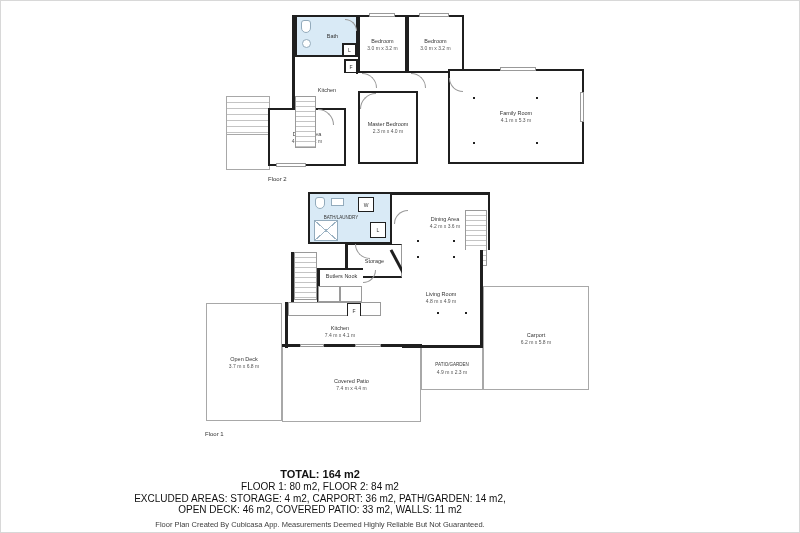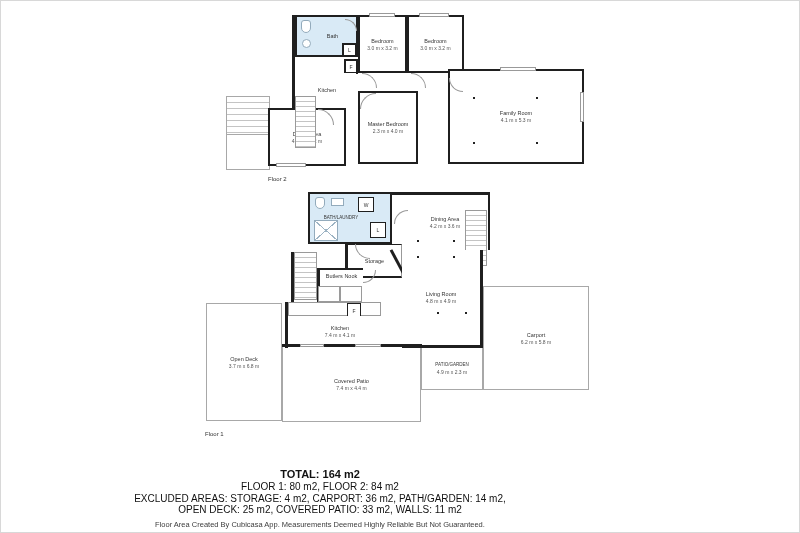--- a/index.html
+++ b/index.html
@@ -239,15 +239,15 @@
   <div class="arc arc-tl" style="left:189px; top:20px; width:14px; height:14px;"></div>
   <div class="arc arc-br" style="left:158px; top:80px; width:13px; height:13px;"></div>
 </div>
 
 <div class="floor-label" style="left:205px; top:431px;">Floor 1</div>
 
 <div class="summary">
   <div class="total">TOTAL: 164 m2</div>
   <div class="line">FLOOR 1: 80 m2, FLOOR 2: 84 m2</div>
   <div class="line">EXCLUDED AREAS: STORAGE: 4 m2, CARPORT: 36 m2, PATH/GARDEN: 14 m2,</div>
-  <div class="line">OPEN DECK: 25 m2, COVERED PATIO: 33 m2, WALLS: 11 m2</div>
-  <div class="disclaimer">Floor Area Created By Cubicasa App. Measurements Deemed Highly Reliable But Not Guaranteed.</div>
+  <div class="line">OPEN DECK: 46 m2, COVERED PATIO: 33 m2, WALLS: 11 m2</div>
+  <div class="disclaimer">Floor Plan Created By Cubicasa App. Measurements Deemed Highly Reliable But Not Guaranteed.</div>
 </div>
 
 </body></html>

